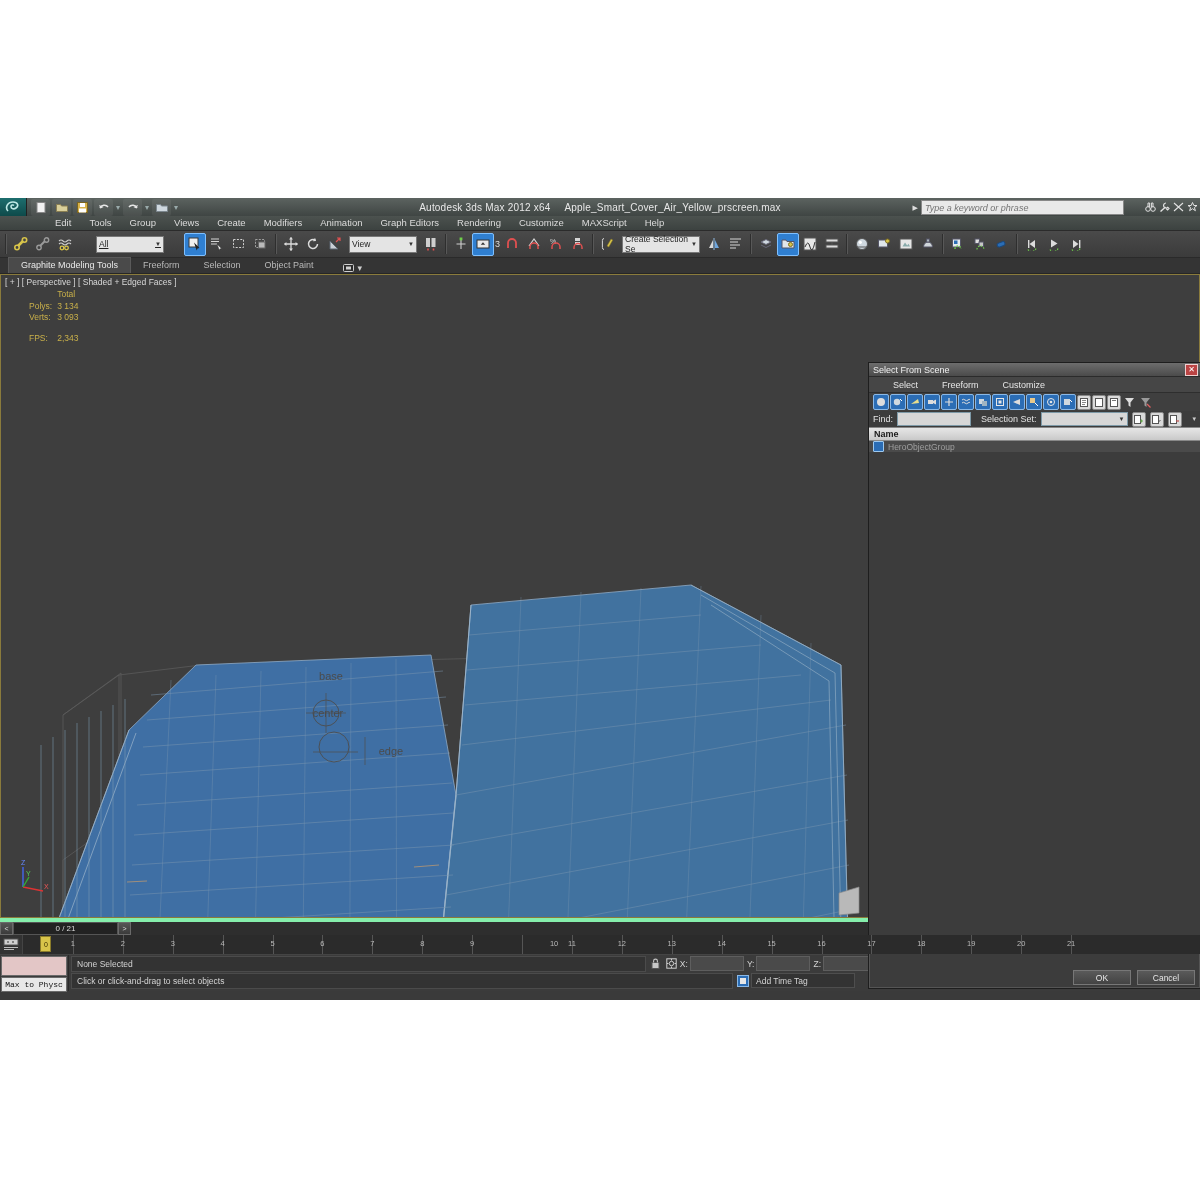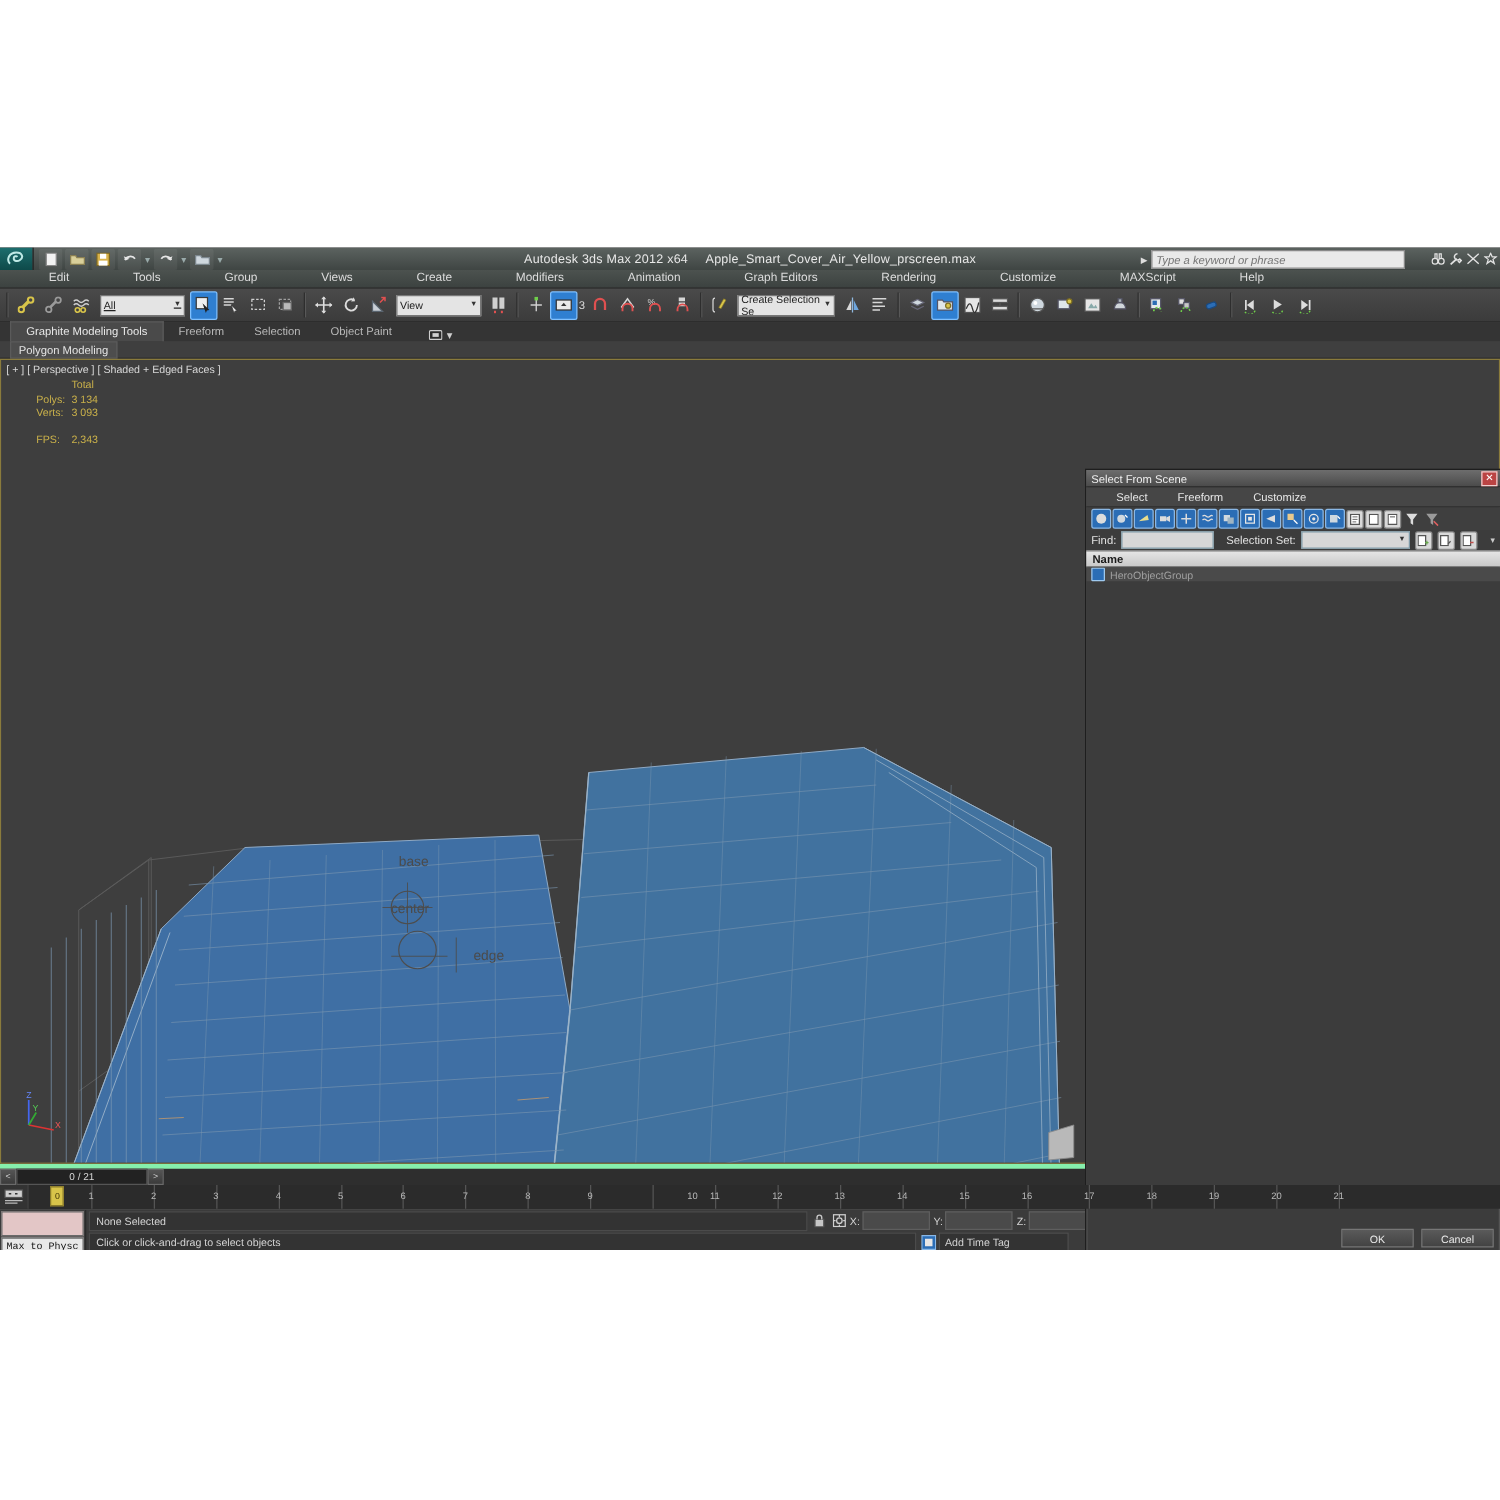--- a/index.html
+++ b/index.html
@@ -19,22 +19,22 @@
   .title-txt{position:absolute;left:0;right:0;text-align:center;color:#e8e8e8;font-size:10px;letter-spacing:.2px;pointer-events:none;}
   .title-file{margin-left:14px;}
   .tsearch{position:absolute;right:76px;top:2px;display:flex;align-items:center;}
   .tsearch input{width:195px;height:13px;font-size:9px;font-style:italic;color:#666;background:#e9e9e9;border:1px solid #888;
                  padding:0 3px;font-family:"Liberation Sans",sans-serif;}
   .tsearch .tarrow{color:#ddd;font-size:7px;margin-right:3px;}
   .ticons{position:absolute;right:2px;top:2px;display:flex;gap:3px;align-items:center;}
   .ticon{width:11px;height:13px;color:#e2e2e2;font-size:10px;display:flex;align-items:center;justify-content:center;}
 
   
-  .menubar{height:14px;background:linear-gradient(#4c524f,#3c4240);display:flex;align-items:center;padding-left:30px;
-           border-bottom:1px solid #2b2b2b;gap:33px;}
+  .menubar{height:14px;background:linear-gradient(#4c524f,#3c4240);display:flex;align-items:center;padding-left:46px;
+           border-bottom:1px solid #2b2b2b;}
   .menuitem{color:#dcdcdc;font-size:9.5px;padding:0 9px;line-height:14px;}
 
   
   .toolbar{height:26px;background:linear-gradient(#4a4a4a,#3b3b3b);display:flex;align-items:center;padding:0 2px;
            border-bottom:1px solid #2a2a2a;gap:0px;}
   .tsep{width:1px;height:20px;background:#2e2e2e;border-right:1px solid #585858;margin:0 3px;}
   .tb{width:20px;height:21px;display:flex;align-items:center;justify-content:center;color:#d6d6d6;font-size:12px;
       border:1px solid transparent;border-radius:2px;}
   .tb.on{background:#2f7fd1;border:1px solid #7fc0ff;}
   .tb svg{display:block;}
@@ -242,21 +242,21 @@
             <circle cx="10.5" cy="3" r="2.2" fill="none" stroke="#9a9a9a" stroke-width="1.4"></circle>
           </svg>
     </div>
     <div class="tb">
       <svg width="14" height="14" viewBox="0 0 14 14">
             <path d="M1 4q2-2 4 0t4 0 4 0M1 7q2-2 4 0t4 0 4 0" stroke="#cfcfcf" stroke-width="1.1" fill="none"></path>
             <circle cx="4" cy="11" r="1.8" fill="none" stroke="#d8c44a" stroke-width="1.3"></circle>
             <circle cx="8.5" cy="11" r="1.8" fill="none" stroke="#d8c44a" stroke-width="1.3"></circle>
           </svg>
     </div>
-    <div class="tcombo" style="width:62px;margin:0 4px;text-decoration:underline;">
+    <div class="tcombo" style="width:62px;margin:0 20px;text-decoration:underline;">
       <span>All</span>
       <span class="cb-ar">▼</span>
     </div>
     <div class="tb on">
       <svg width="14" height="14" viewBox="0 0 14 14">
             <rect x="1" y="1" width="9" height="9" fill="#f0f0f0" stroke="#3a3a3a"></rect>
             <path d="M6 5.5l5.5 5.5-2 .4-.8 2z" fill="#222"></path>
           </svg>
     </div>
     <div class="tb">
@@ -468,23 +468,20 @@
       <div class="ribtab">Freeform</div>
       <div class="ribtab">Selection</div>
       <div class="ribtab">Object Paint</div>
       <div class="ribicon">
         <svg width="11" height="8" viewBox="0 0 11 8">
               <rect x="0.5" y="0.5" width="10" height="7" rx="1" fill="#2b2b2b" stroke="#cfcfcf"></rect>
               <rect x="3" y="2.5" width="5" height="3" fill="#cfcfcf"></rect>
             </svg>
         <span>▾</span>
       </div>
-    </div>
-    <div class="ribpanel">
-      <span class="pl">Polygon Modeling</span>
     </div>
   </div>
 
   <div class="viewportwrap">
     <svg class="vpcanvas" viewBox="0 0 1198 642" preserveAspectRatio="none">
       <rect x="0" y="0" width="1198" height="642" fill="#3e3e3e"></rect>
 
       <path d="M118 400 L200 390 L492 383 L492 520 L118 530 Z" fill="none" stroke="#5a5a5a" stroke-width="0.8"></path>
       <path d="M62 440 L120 398 L120 688 L62 730 Z" fill="none" stroke="#5a5a5a" stroke-width="0.8"></path>
       <path d="M62 730 L62 585 L118 545" fill="none" stroke="#5a5a5a" stroke-width="0.8"></path>

